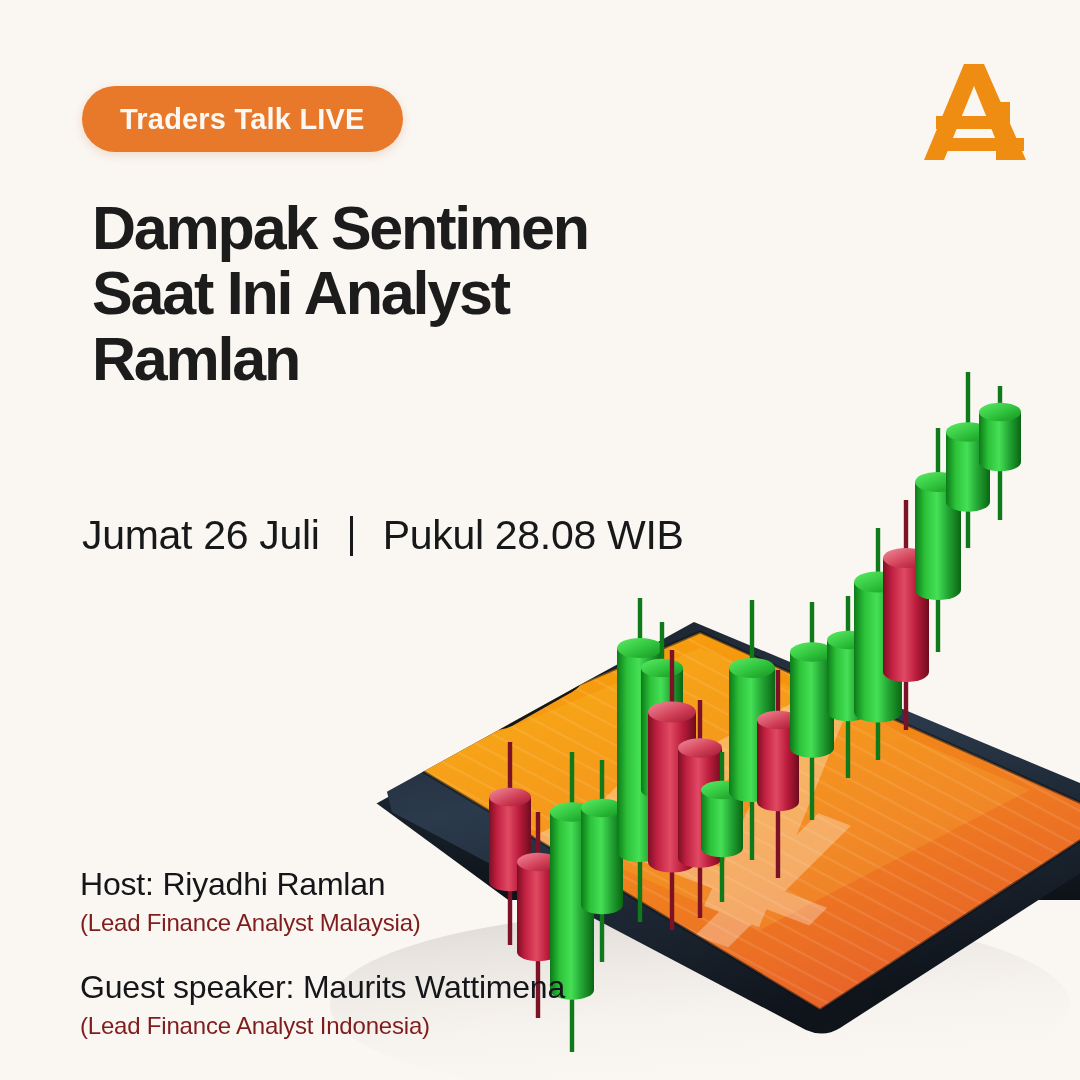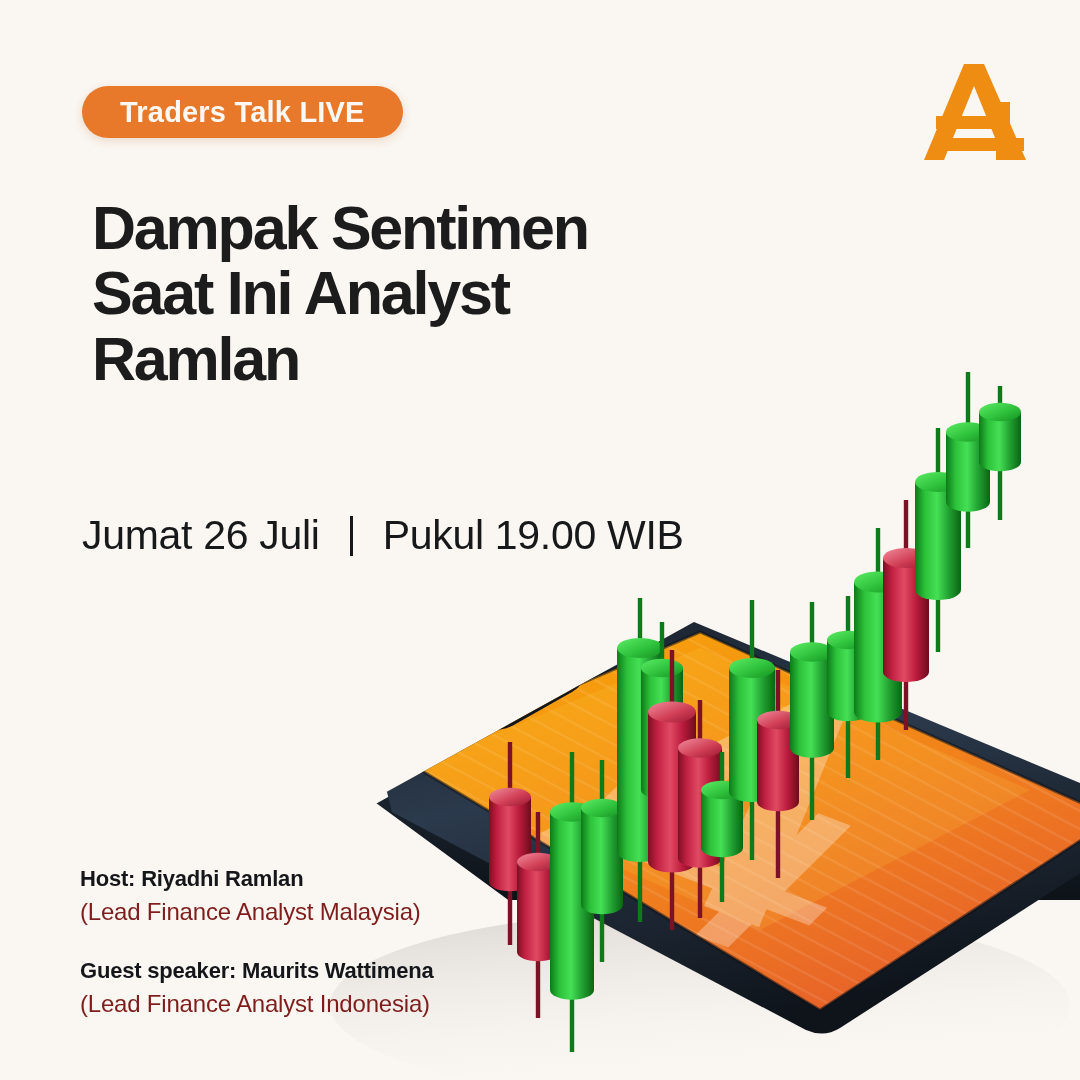--- a/index.html
+++ b/index.html
@@ -11,21 +11,21 @@
   #poster {
     position:relative;
     width:1080px; height:1080px;
     background:#faf6f1;
     overflow:hidden;
   }
 
   
   .badge {
     position:absolute; left:82px; top:86px;
-    height:52px; padding:0 38px;
+    height:66px; padding:0 38px;
     display:flex; align-items:center; justify-content:center;
     background:#e8782a;
     border-radius:33px;
     box-shadow:0 3px 10px rgba(180,100,40,.18);
     text-align:center;
   }
   .badge-text {
     color:#fdf8f3;
     font-size:29px; font-weight:bold;
     letter-spacing:.2px; white-space:nowrap;
@@ -57,21 +57,21 @@
   }
 
   
   .logo { position:absolute; right:48px; top:58px; width:110px; height:108px; }
 
   
   .credits { position:absolute; left:80px; top:866px; z-index:40; }
   .credit-block { margin-bottom:32px; }
   .credit-block:last-child { margin-bottom:8px; }
   .credit-name {
-    color:#15161a; font-size:22px; font-weight:bold;
+    color:#15161a; font-size:32px; font-weight:normal;
     letter-spacing:-.2px; white-space:nowrap;
   }
   .credit-role {
     color:#7f1d1d; font-size:24px; font-weight:normal;
     margin-top:6px; letter-spacing:-.2px; white-space:nowrap;
   }
 
   
   .illustration {
     position:absolute; left:0; top:0;
@@ -320,21 +320,21 @@
 
   <h1 class="headline">
     <span class="headline-line">Dampak Sentimen</span>
     <span class="headline-line">Saat Ini Analyst</span>
     <span class="headline-line">Ramlan</span>
   </h1>
 
   <div class="dateline">
     <span>Jumat 26 Juli</span>
     <span class="date-sep"></span>
-    <span>Pukul 19.00 WIB</span>
+    <span>Pukul 28.08 WIB</span>
   </div>
 
   <div class="credits">
     <div class="credit-block">
       <div class="credit-name">Host: Riyadhi Ramlan</div>
       <div class="credit-role">(Lead Finance Analyst Malaysia)</div>
     </div>
     <div class="credit-block">
       <div class="credit-name">Guest speaker: Maurits Wattimena</div>
       <div class="credit-role">(Lead Finance Analyst Indonesia)</div>

